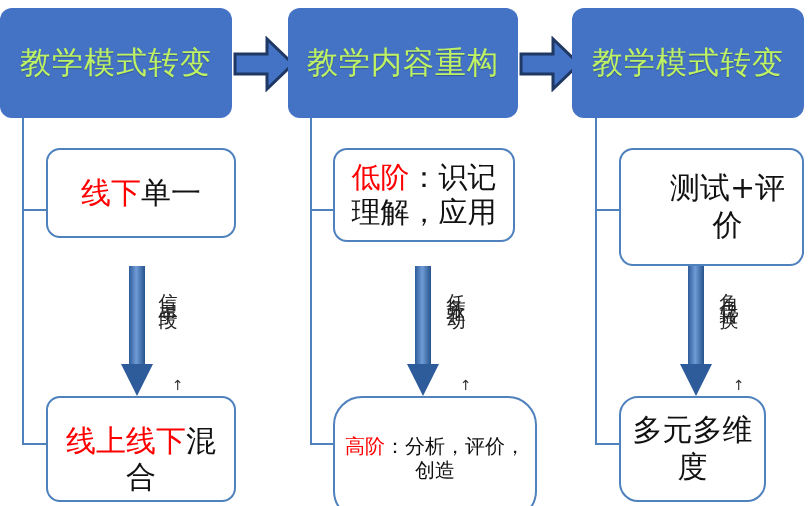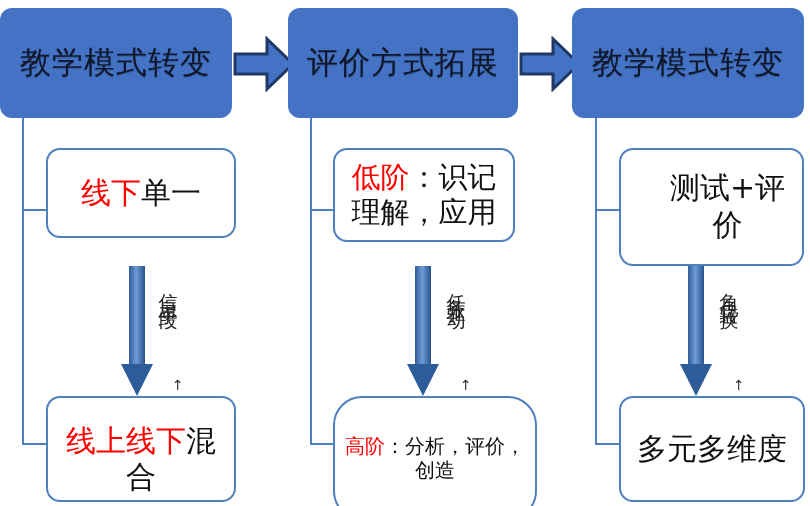--- a/index.html
+++ b/index.html
@@ -9,21 +9,21 @@
     font-family:"DejaVu Sans","Liberation Sans",sans-serif;
     overflow:hidden;
   }
   #stage{position:relative;width:810px;height:506px;}
 
   
   .hdr{
     position:absolute;
     background:#4472C4;
     border-radius:12px;
-    color:#0f172a;
+    color:#bef264;
     display:flex;align-items:center;justify-content:center;
     font-size:31px;
     letter-spacing:1px;
     text-shadow:0 1px 1px rgba(0,0,0,.25);
     box-sizing:border-box;
   }
 
   
   .card{
     position:absolute;
@@ -104,21 +104,21 @@
     <span class="txt">
       <span class="red">线上线下</span><span>混合</span>
     </span>
   </div>
 
   <svg class="blockarrow" style="left:233px;top:36px;" width="62" height="56" viewBox="0 0 62 56">
     <polygon points="2,18 34,18 34,3 60,28 34,53 34,38 2,38" fill="#4472C4" stroke="#1F3864" stroke-width="3" stroke-linejoin="miter"></polygon>
   </svg>
 
   <div class="hdr" style="left:288px;top:8px;width:230px;height:110px;">
-    <span>评价方式拓展</span>
+    <span>教学内容重构</span>
   </div>
 
   <div class="spine" style="left:310px;top:118px;height:327px;"></div>
   <div class="stub" style="left:310px;top:209px;width:23px;"></div>
   <div class="stub" style="left:310px;top:443px;width:23px;"></div>
 
   <div class="card" style="left:333px;top:148px;width:182px;height:94px;font-size:29px;">
     <span class="txt">
       <span class="red">低阶</span><span>：识记理解，应用</span>
     </span>
@@ -171,19 +171,19 @@
         <stop offset="100%" stop-color="#27538C"></stop>
       </linearGradient>
     </defs>
     <rect x="9" y="0" width="16" height="100" fill="url(#g3)"></rect>
     <polygon points="1,98 33,98 17,130" fill="#2E5C9A"></polygon>
   </svg>
 
   <div class="vcap" style="left:720px;top:278px;">角色转换</div>
   <div class="vtick" style="left:733px;top:378px;">↑</div>
 
-  <div class="card" style="left:619px;top:396px;width:186px;height:106px;font-size:30px;">
+  <div class="card" style="left:619px;top:396px;width:147px;height:106px;font-size:30px;border-radius:19px;">
     <span class="txt">
       <span class="red"></span><span>多元多维度</span>
     </span>
   </div>
 
 </div>
 
 </body></html>

